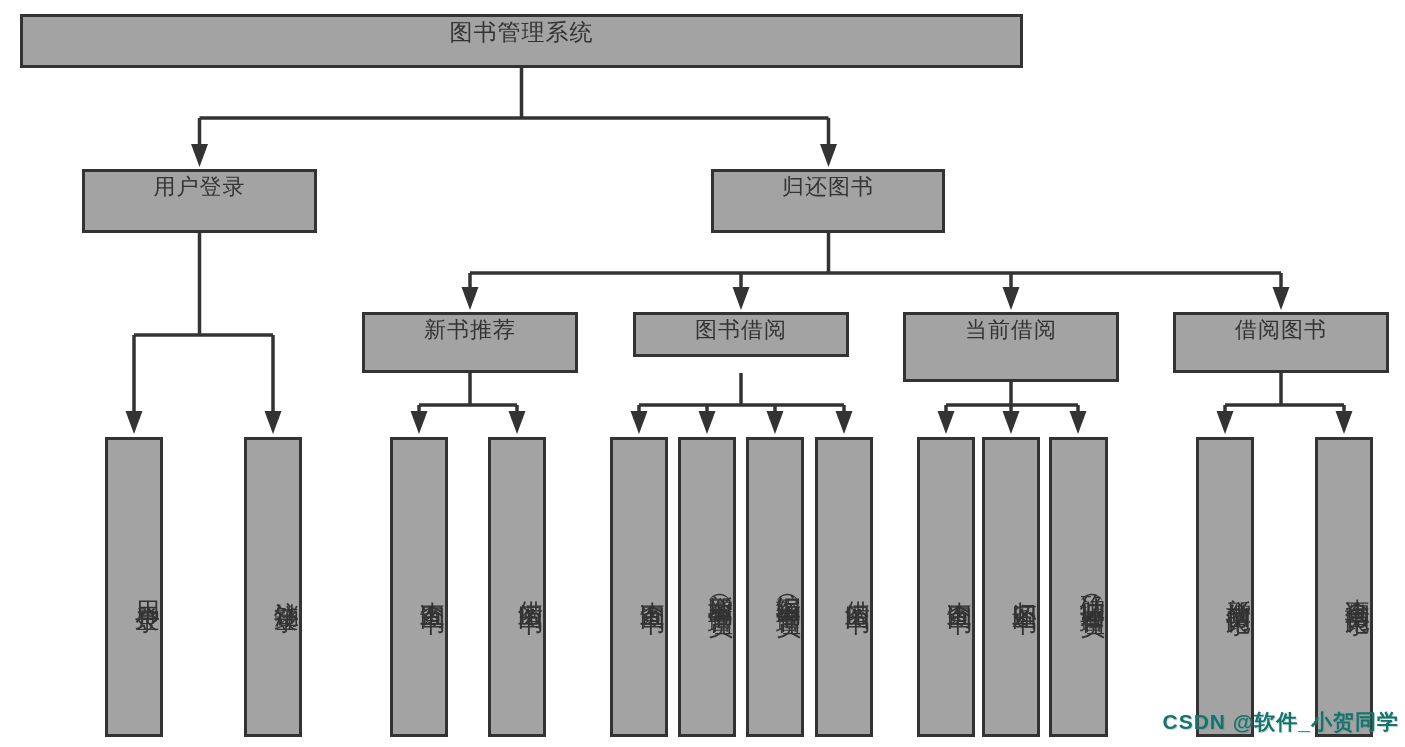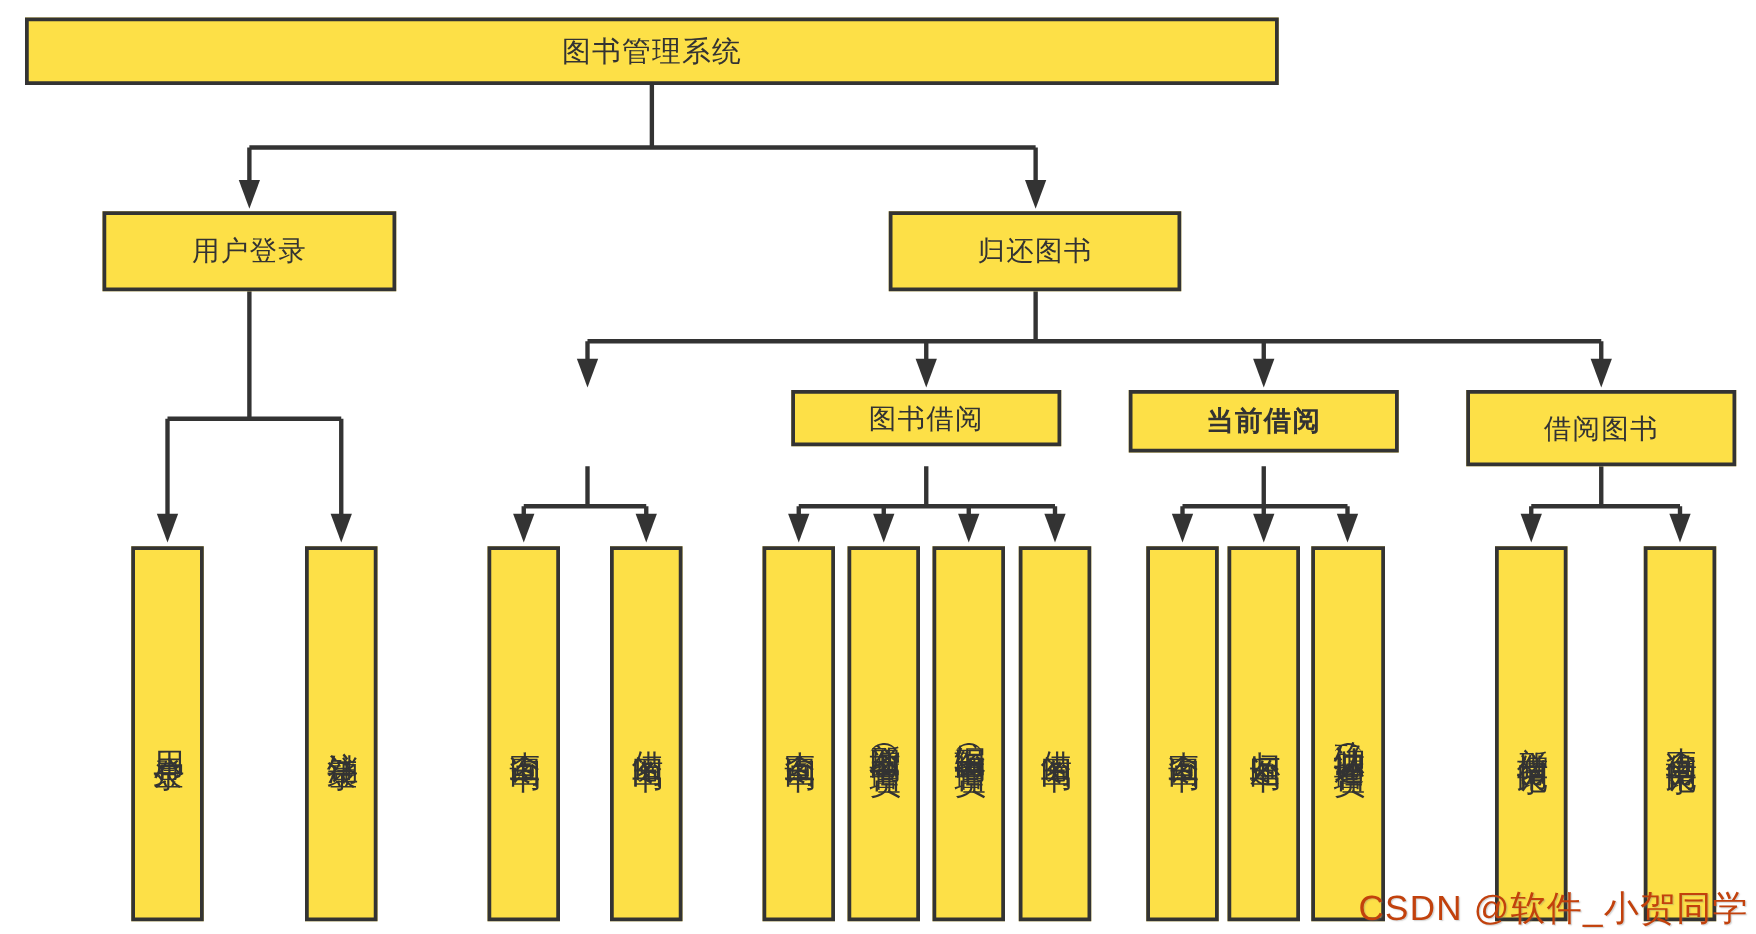--- a/index.html
+++ b/index.html
@@ -18,24 +18,24 @@
   #connector-layer {
     position: absolute;
     left: 0;
     top: 0;
     z-index: 0;
   }
   .box {
     position: absolute;
     box-sizing: border-box;
     border: 3px solid #333333;
-    background: #fde047;
+    background: #a3a3a3;
     color: #333333;
     display: flex;
-    align-items: center;
+    align-items: flex-start;
     justify-content: center;
     z-index: 1;
     text-align: center;
   }
   .hlabel {
     font-size: 22px;
     letter-spacing: 1px;
     white-space: nowrap;
   }
   .root-label {
@@ -45,25 +45,26 @@
     writing-mode: vertical-rl;
     font-size: 25px;
     letter-spacing: 3px;
     line-height: 1;
   }
   #watermark {
     position: absolute;
     right: 6px;
     top: 708px;
     z-index: 2;
-    font-size: 28px;
-    color: #c2410c;
+    font-size: 21px;
+    color: #0f766e;
     letter-spacing: 1px;
     white-space: nowrap;
     text-shadow: 1px 1px 1px rgba(120,120,120,0.35);
+    font-weight: bold;
   }
 </style>
 </head>
 <body>
 
 <div id="canvas">
 
   <svg id="connector-layer" width="1405" height="747">
       <line x1="521.5" y1="68" x2="521.5" y2="118" stroke="#333333" stroke-width="3.5"></line>
       <line x1="199.5" y1="118" x2="828.5" y2="118" stroke="#333333" stroke-width="3.5"></line>
@@ -123,24 +124,27 @@
     <span>图书管理系统</span>
   </div>
 
   <div class="box hlabel" style="left:82px; top:169px; width:235px; height:64px;">
     <span>用户登录</span>
   </div>
   <div class="box hlabel" style="left:711px; top:169px; width:234px; height:64px;">
     <span>归还图书</span>
   </div>
 
+  <div class="box hlabel" style="left:362px; top:312px; width:216px; height:61px;">
+    <span>新书推荐</span>
+  </div>
   <div class="box hlabel" style="left:633px; top:312px; width:216px; height:45px;">
     <span>图书借阅</span>
   </div>
-  <div class="box hlabel" style="left:903px; top:312px; width:216px; height:50px;font-weight:bold;">
+  <div class="box hlabel" style="left:903px; top:312px; width:216px; height:70px;">
     <span>当前借阅</span>
   </div>
   <div class="box hlabel" style="left:1173px; top:312px; width:216px; height:61px;">
     <span>借阅图书</span>
   </div>
 
   <div class="box vbox" style="left:105px; top:437px; width:58px; height:300px;">
     <span>用户登录</span>
   </div>
   <div class="box vbox" style="left:244px; top:437px; width:58px; height:300px;">

